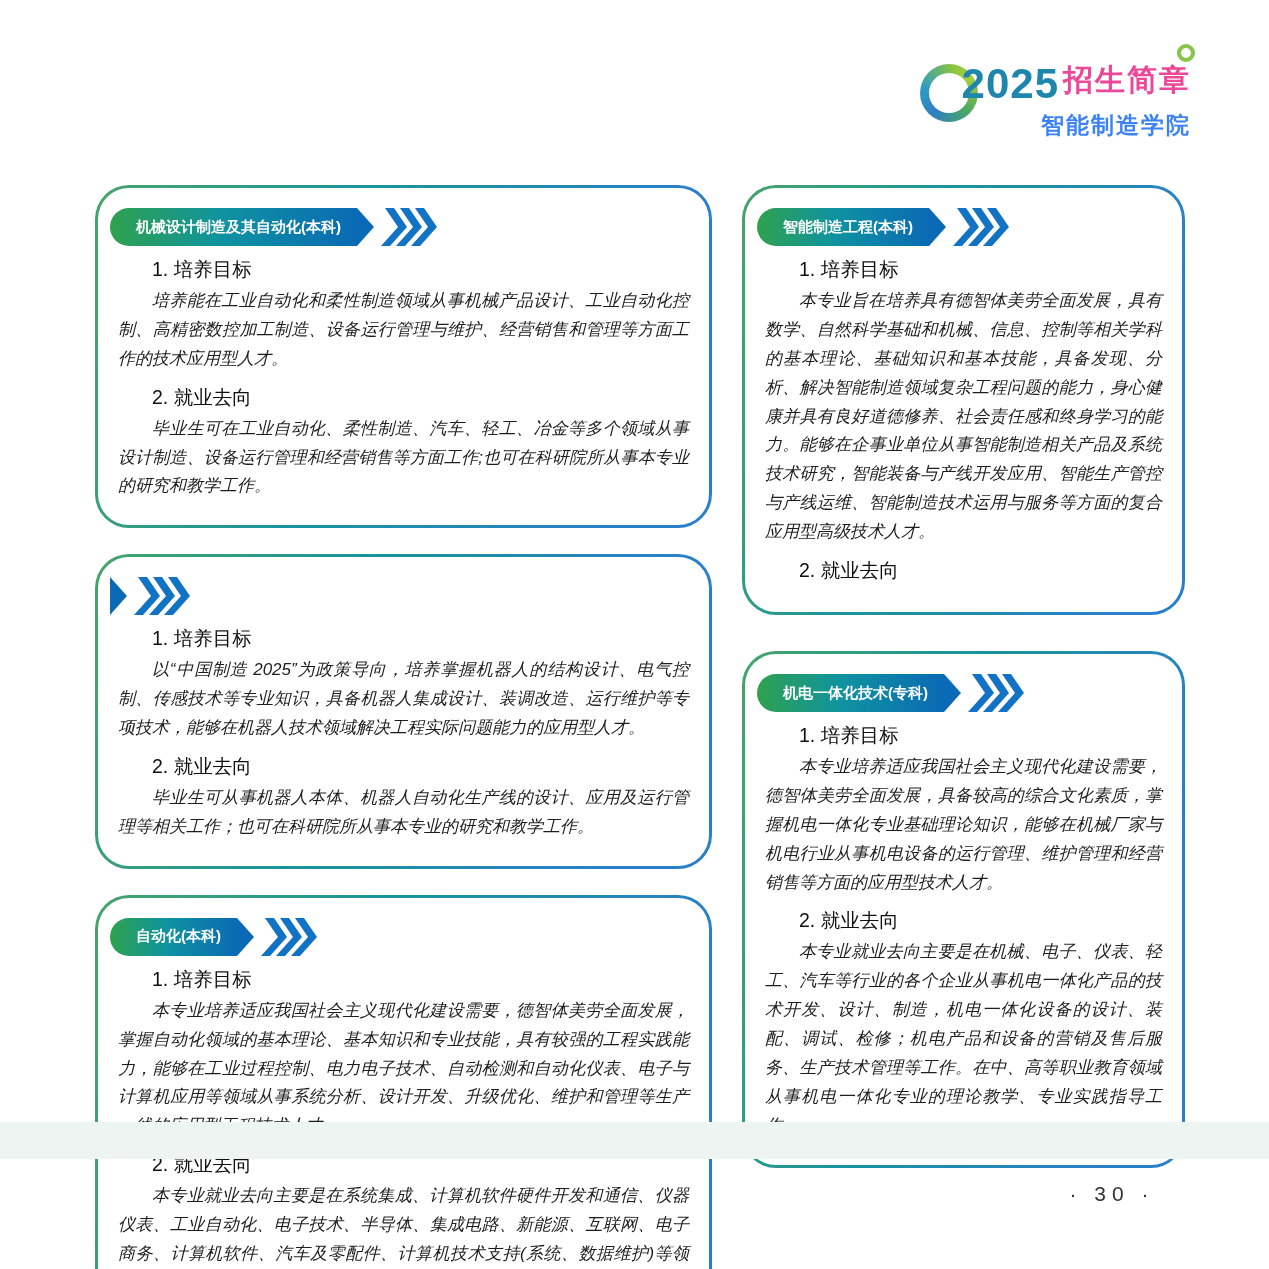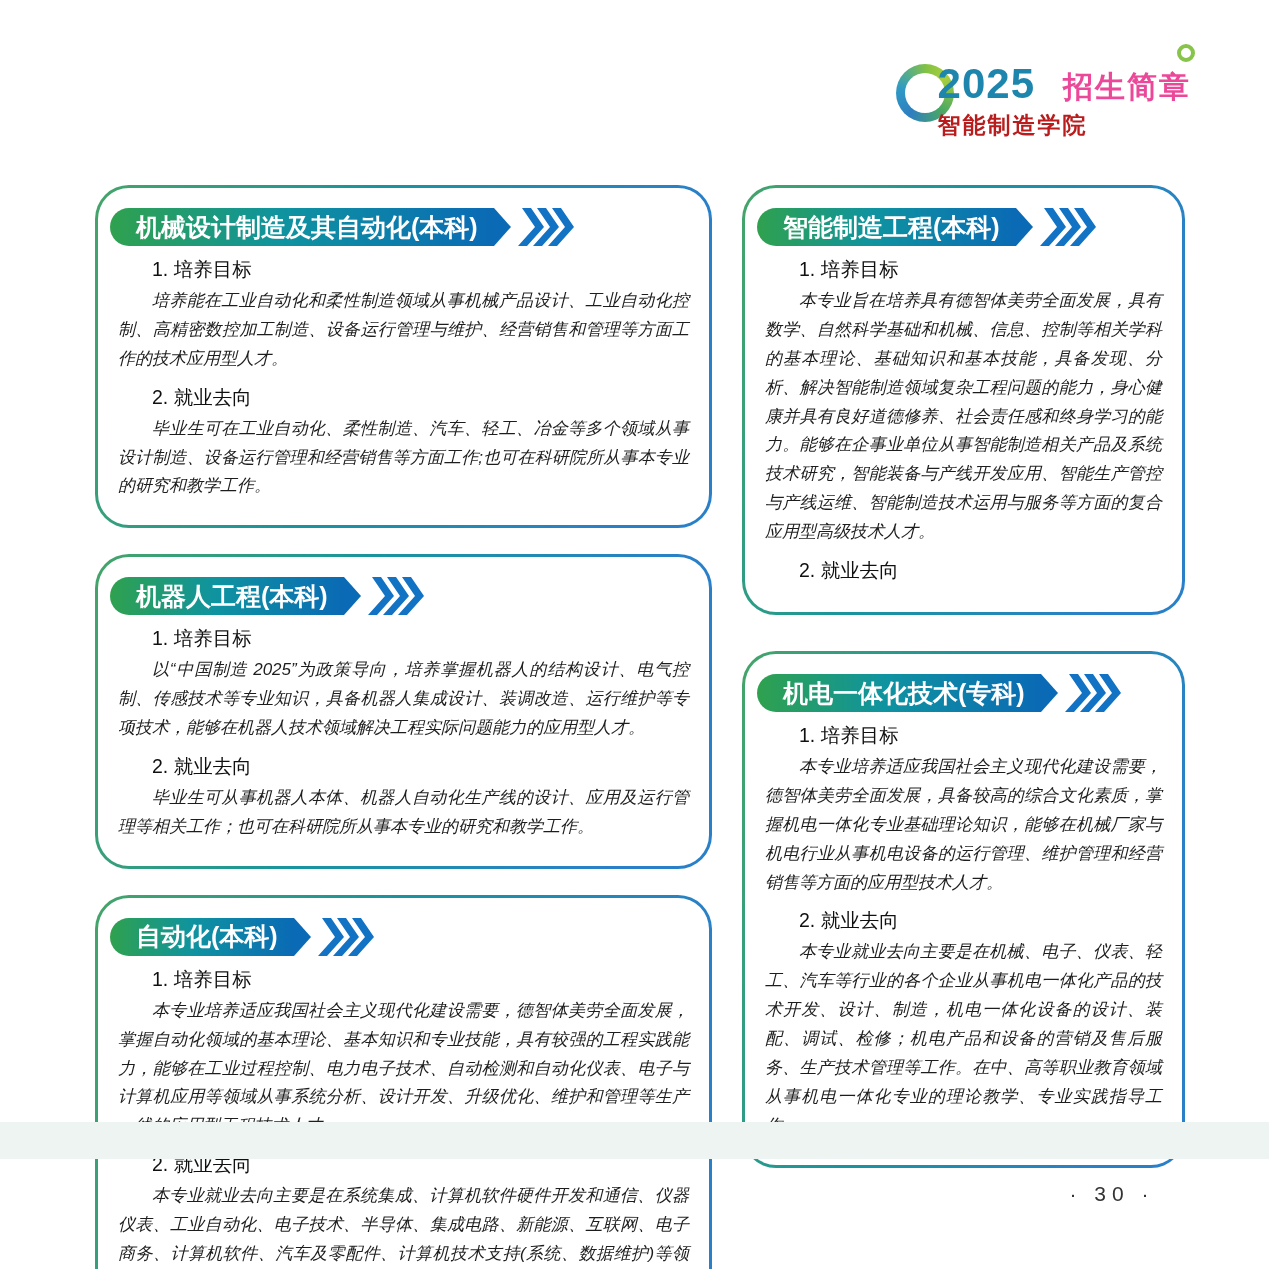--- a/index.html
+++ b/index.html
@@ -6,44 +6,44 @@
   html,body { background:#fff; }
   body { font-family: "Liberation Sans", "DejaVu Sans", sans-serif; }
   .page { position:relative; width:1269px; height:1269px; background:#fff; overflow:hidden; margin:0 auto; }
 
   
   .header { position:absolute; top:60px; right:78px; display:flex; align-items:flex-start; }
   .logo { width:58px; height:58px; border-radius:50%; flex:0 0 auto; margin-top:4px;
           background: conic-gradient(from 215deg, #2e7fc0, #2f9ac6 18%, #86c341 42%, #a9cf3e 55%, #4aa863 78%, #2e7fc0); position:relative; }
   .logo::after { content:""; position:absolute; inset:9px; background:#fff; border-radius:50%; }
   .brand-text { margin-left:-16px; position:relative; }
-  .brand-title-row { position:relative; display:flex; align-items:flex-end; gap:28px; white-space:nowrap; }
+  .brand-title-row { position:relative; display:flex; align-items:flex-start; gap:4px; white-space:nowrap; }
   .brand-year { font-size:42px; font-weight:bold; color:#1e85ad; letter-spacing:1px; }
   .brand-title { font-size:30px; font-weight:bold; color:#ec4899; letter-spacing:2px; }
   .ringlet { position:absolute; top:-16px; right:-4px; width:18px; height:18px;
              border:4px solid #88c34a; border-radius:50%; }
-  .brand-subtitle { font-size:23px; font-weight:bold; color:#b91c1c; margin-top:2px; letter-spacing:2px; }
+  .brand-subtitle { font-size:23px; font-weight:bold; color:#3b82f6; text-align:right; margin-top:2px; letter-spacing:2px; }
 
   
   .columns { position:absolute; top:185px; left:95px; display:flex; gap:30px; }
   .col-left  { width:617px; }
   .col-right { width:443px; }
 
   
   .card { background: linear-gradient(105deg, #45a469 0%, #19949e 40%, #2a80c8 85%);
           border-radius:34px; padding:3px; }
   .col-left  .card { margin-bottom:26px; }
   .col-right .card { margin-bottom:36px; }
   .card-inner { background:#fff; border-radius:31px; padding:12px 20px 24px 20px; min-height:100%; }
 
   .pill-row { display:flex; align-items:center; margin:8px 0 4px -8px; }
   .pill { height:38px; display:flex; align-items:center;
           background: linear-gradient(90deg, #2fa14e, #0f93a0 45%, #0a6ab5);
           border-radius:19px 0 0 19px; padding:0 16px 0 26px;
-          color:#fff; font-weight:bold; font-size:25px; white-space:nowrap; }
+          color:#fff; font-weight:bold; font-size:15px; white-space:nowrap; }
   .pill-tip { width:0; height:0; border-top:19px solid transparent; border-bottom:19px solid transparent;
               border-left:17px solid #0a6ab5; }
   .chevrons { margin-left:7px; flex:0 0 auto; }
 
   .sec-heading { font-size:19.5px; font-weight:normal; color:#101010; margin:10px 0 4px 34px; }
   .sec-body { font-size:17px; line-height:1.7; color:#1d1d1d; text-align:justify; text-indent:2em;font-style:italic; }
 
   
   .band { position:absolute; left:0; top:1122px; width:1269px; height:37px; background:#edf4f1; }
   .page-number { position:absolute; top:1182px; right:72px; width:170px; text-align:center;
@@ -88,23 +88,20 @@
           <h3 class="sec-heading">1. 培养目标</h3>
           <p class="sec-body">培养能在工业自动化和柔性制造领域从事机械产品设计、工业自动化控制、高精密数控加工制造、设备运行管理与维护、经营销售和管理等方面工作的技术应用型人才。</p>
           <h3 class="sec-heading">2. 就业去向</h3>
           <p class="sec-body">毕业生可在工业自动化、柔性制造、汽车、轻工、冶金等多个领域从事设计制造、设备运行管理和经营销售等方面工作;也可在科研院所从事本专业的研究和教学工作。</p>
         </div>
       </section>
 
       <section class="card">
         <div class="card-inner">
           <div class="pill-row">
-            <div class="pill">
-              <span>机器人工程(本科)</span>
-            </div>
             <span class="pill-tip"></span>
             <svg class="chevrons" width="56" height="38" viewBox="0 0 56 38">
               <g fill="#1272c4" transform="skewX(-6) translate(4,0)">
                 <polygon points="0,0 9,0 24,19 9,38 0,38 15,19"></polygon>
                 <polygon points="15,0 24,0 39,19 24,38 15,38 30,19"></polygon>
                 <polygon points="30,0 39,0 54,19 39,38 30,38 45,19"></polygon>
               </g>
             </svg>
           </div>
           <h3 class="sec-heading">1. 培养目标</h3>

